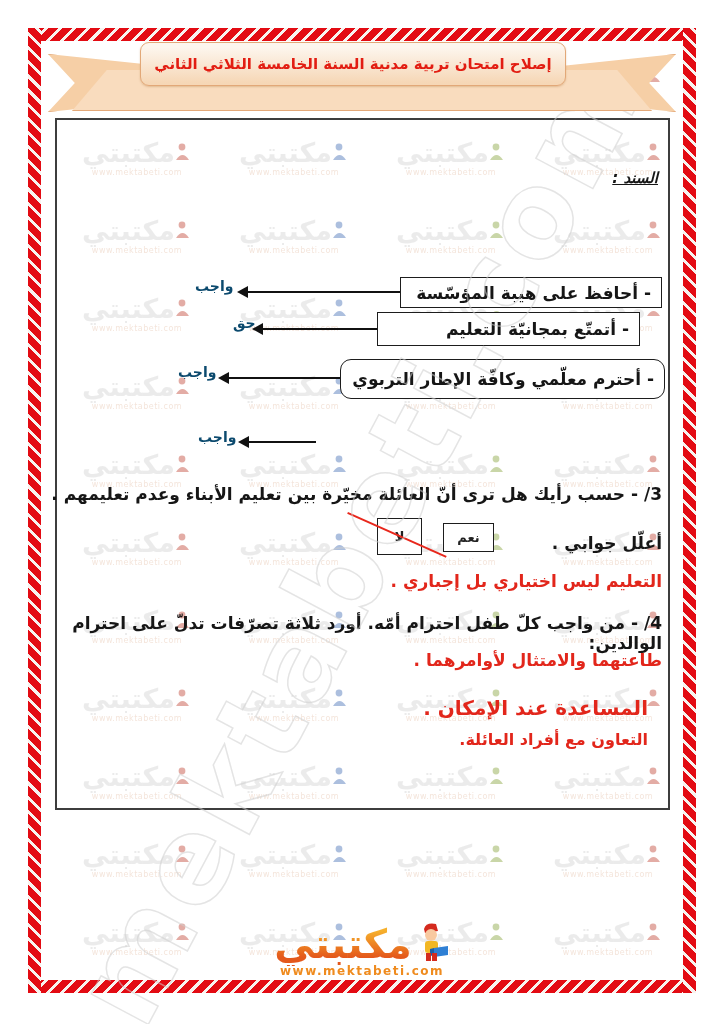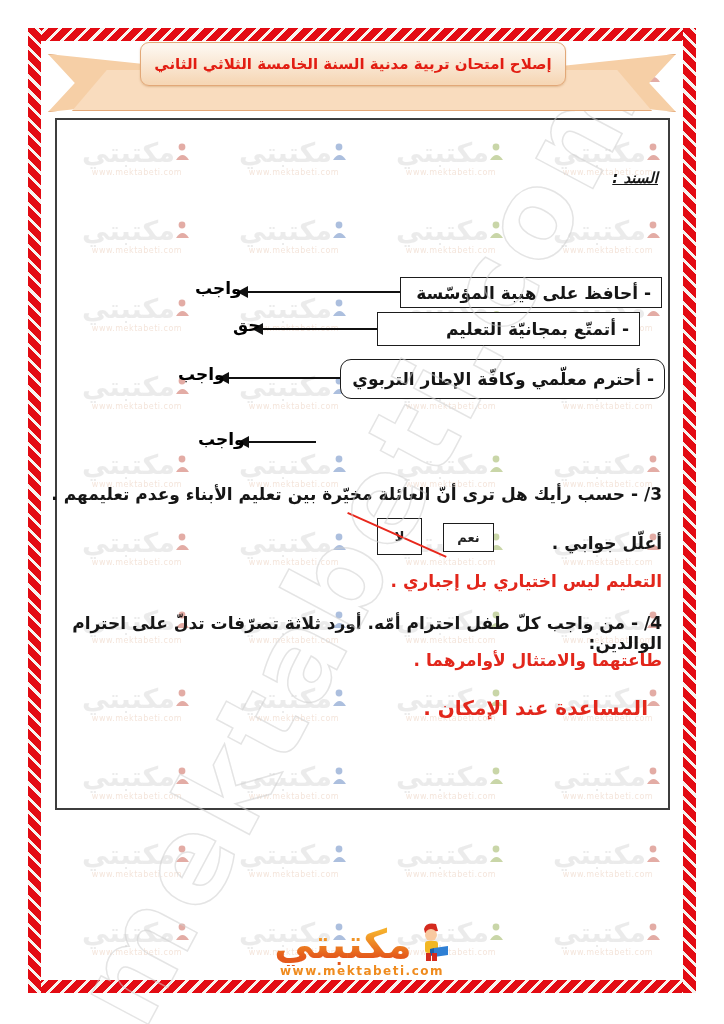--- a/index.html
+++ b/index.html
@@ -40,21 +40,21 @@
   .txt{position:absolute;direction:rtl;text-align:right;color:#161616;font-weight:600;font-size:17px;z-index:2;}
   .red{color:#e2261b;font-weight:bold;}
   .source{font-size:15px;font-style:italic;text-decoration:underline;font-weight:bold;}
   
   .stmt-box{position:absolute;background:#ffffff;border:1.6px solid #1d1d1d;z-index:2;
     direction:rtl;display:flex;align-items:center;padding-right:10px;box-sizing:border-box;
     font-size:17px;font-weight:600;color:#161616;}
   .arrow{position:absolute;height:2px;background:#111;z-index:2;}
   .arrow .head{position:absolute;left:-10px;top:-5px;width:0;height:0;
     border-top:6px solid transparent;border-bottom:6px solid transparent;border-right:11px solid #111;}
-  .cls-label{position:absolute;font-size:17px;font-weight:bold;color:#000000;z-index:2;direction:rtl;}
+  .cls-label{position:absolute;font-size:14px;font-weight:bold;color:#0c4a6e;z-index:2;direction:rtl;}
   
   .opt-box{position:absolute;background:#fff;border:1.6px solid #1d1d1d;z-index:2;
     display:flex;align-items:center;justify-content:center;font-size:13px;font-weight:600;color:#222;direction:rtl;}
   .strike{position:absolute;width:108px;height:0;border-top:2.6px solid #e8271c;z-index:3;
     transform:rotate(24deg);transform-origin:left top;}
   
   .footer-logo{position:absolute;left:0;top:922px;width:724px;text-align:center;z-index:2;}
   .logo-row{display:inline-flex;align-items:flex-end;direction:ltr;}
   .logo-brand{font-size:40px;font-weight:bold;direction:rtl;line-height:44px;
     background:linear-gradient(#f6b02c 20%,#e4581b 80%);-webkit-background-clip:text;background-clip:text;color:transparent;}
@@ -307,20 +307,21 @@
   <div class="txt" style="top:484px;right:62px;">3/ - حسب رأيك هل ترى أنّ العائلة مخيّرة بين تعليم الأبناء وعدم تعليمهم .</div>
   <div class="opt-box" style="left:377px;top:518px;width:43px;height:35px;">لا</div>
   <div class="opt-box" style="left:443px;top:523px;width:49px;height:27px;">نعم</div>
   <div class="strike" style="left:348px;top:512px;"></div>
   <div class="txt" style="top:533px;right:62px;">أعلّل جوابي .</div>
   <div class="txt red" style="top:571px;right:62px;">التعليم ليس اختياري بل إجباري .</div>
 
   <div class="txt" style="top:613px;right:62px;">4/ - من واجب كلّ طفل احترام أمّه. أورد ثلاثة تصرّفات تدلّ على احترام الوالدين:</div>
   <div class="txt red" style="top:650px;right:62px;">طاعتهما والامتثال لأوامرهما .</div>
   <div class="txt red" style="top:696px;right:76px;font-size:20px;">المساعدة عند الإمكان .</div>
+  <div class="txt red" style="top:730px;right:76px;font-size:16px;">التعاون مع أفراد العائلة.</div>
 
   <div class="wm-diagonal">mektabeti.com</div>
 
   <div class="footer-logo">
     <div class="logo-row">
       <span class="logo-brand">مكتبتي</span>
       <span class="logo-kid">
         <svg width="34" height="40" viewBox="0 0 34 40">
           <path d="M8 7 Q10 0 20 2 L22 9 L9 11 Z" fill="#d42a1e"></path>
           <circle cx="15" cy="13" r="6" fill="#f8c9a0"></circle>

